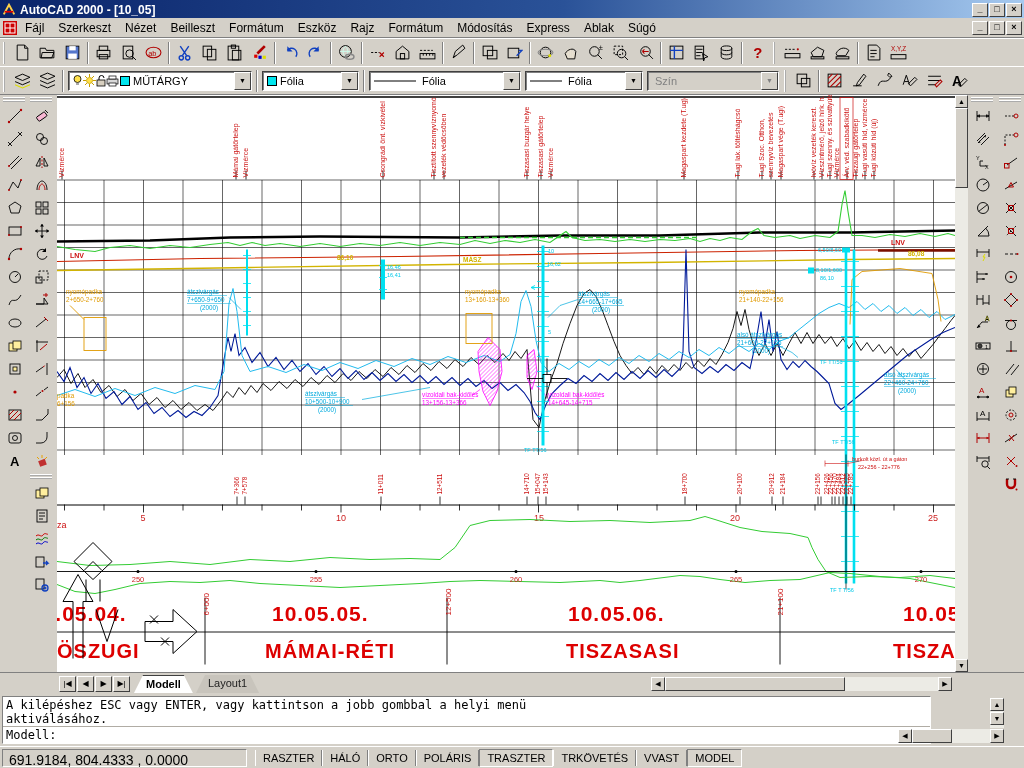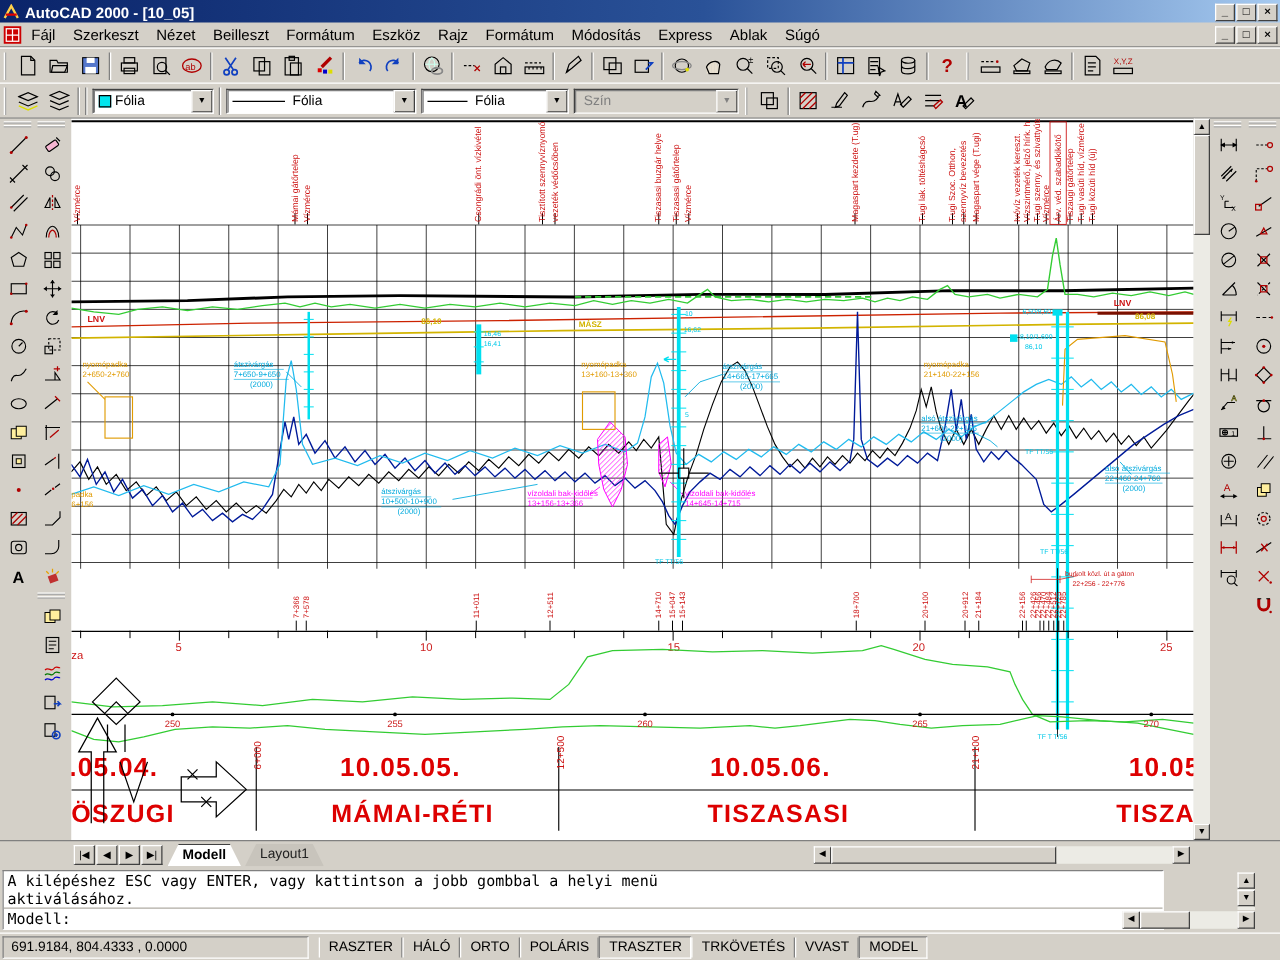--- a/index.html
+++ b/index.html
@@ -49,21 +49,21 @@
 .navb{position:absolute;top:3px;width:17px;height:16px;background:#d4d0c8;border:1px solid;border-color:#fff #404040 #404040 #fff;font-size:8px;text-align:center;line-height:14px}
 .tab{position:absolute;top:2px;height:18px;padding:2px 12px;font-size:11px;clip-path:polygon(9px 0,calc(100% - 9px) 0,100% 100%,0 100%)}
 .tab.act{background:#fff;font-weight:bold;border-top:1px solid #404040}
 .tab.inact{background:#c8c4bc;color:#222}
 
 #cmd{left:2px;top:696px;width:929px;height:48px;background:#fff;border:1px solid;border-color:#808080 #fff #fff #808080;font-family:"DejaVu Sans Mono",monospace;font-size:12px}
 #cmd .hist{padding:1px 3px;height:30px;border-bottom:1px solid #b0aca4}
 #cmd .pr{padding:1px 3px}
 
 #statusbar{left:0;top:746px;width:1024px;height:22px;background:#d4d0c8;display:flex;align-items:center;border-top:1px solid #fff}
-#coords{width:245px;height:18px;margin-left:2px;border:1px solid;border-color:#808080 #fff #fff #808080;padding:2px 6px;font-size:11px}
+#coords{width:245px;height:18px;margin-left:2px;border:1px solid;border-color:#808080 #fff #fff #808080;padding:2px 6px;font-size:14px}
 .tg{padding:2px 7px;font-size:11px;border-left:1px solid #fff;border-right:1px solid #808080;white-space:nowrap}
 .tg.on{border:1px solid;border-color:#808080 #fff #fff #808080;background:#d8d4cc}
 
 text{font-family:"Liberation Sans",sans-serif}
 .rt{fill:#cc1111;font-size:7px}
 .st{fill:#cc1111;font-size:6.3px}
 .dv{fill:#cc1111;font-size:8px}
 .kmt{fill:#cc2222;font-size:9px;text-anchor:middle}
 .rvt{fill:#cc2222;font-size:7.5px;text-anchor:middle}
 .code{fill:#dd0000;font-size:21px;font-weight:bold;letter-spacing:1px}
@@ -352,20 +352,42 @@
         <path d="M1 12l7 3 7-3" stroke="#dd0" fill="none"></path>
       </svg>
     </div>
   <div class="tbtn">
       <svg viewBox="0 0 16 16">
         <path d="M1 4l7-3 7 3-7 3z" fill="#fff" class="k"></path>
         <path d="M1 8l7 3 7-3M1 12l7 3 7-3" class="k"></path>
       </svg>
     </div>
   <div class="sep"></div>
+  <div class="combo" style="width:184px">
+    <svg width="11" height="13" viewBox="0 0 11 13">
+        <circle cx="5.5" cy="5" r="3.5" fill="#ffe14a" stroke="#000" stroke-width=".8"></circle>
+        <path d="M4 9h3v2H4z" fill="#aaa"></path>
+      </svg>
+    <svg width="13" height="13" viewBox="0 0 13 13">
+        <circle cx="6.5" cy="6.5" r="3" fill="#ffe14a" stroke="#c8a000" stroke-width=".8"></circle>
+        <path d="M6.5 0v3M6.5 10v3M0 6.5h3M10 6.5h3M2 2l2 2M11 2L9 4M2 11l2-2M11 11L9 9" stroke="#c8a000"></path>
+      </svg>
+    <svg width="10" height="13" viewBox="0 0 10 13">
+        <rect x="1" y="6" width="8" height="6" fill="#d8d0c0" stroke="#000" stroke-width=".8"></rect>
+        <path d="M3 6V4a2.5 2.5 0 0 1 5 0" fill="none" stroke="#000" stroke-width="1"></path>
+      </svg>
+    <svg width="13" height="12" viewBox="0 0 13 12">
+        <rect x="1" y="4" width="11" height="5" fill="#d8d8d8" stroke="#000" stroke-width=".7"></rect>
+        <rect x="3" y="1" width="7" height="3" fill="#fff" stroke="#000" stroke-width=".7"></rect>
+        <rect x="3" y="8" width="7" height="3" fill="#fff" stroke="#000" stroke-width=".7"></rect>
+      </svg>
+    <span class="cw"></span>
+    <span>MŰTÁRGY</span>
+    <span class="dd">▼</span>
+  </div>
   <div class="sep"></div>
   <div class="combo" style="width:97px">
     <span class="cw"></span>
     <span>Fólia</span>
     <span class="dd">▼</span>
   </div>
   <div class="sep"></div>
   <div class="combo" style="width:152px">
     <svg width="44" height="8" viewBox="0 0 44 8">
         <path d="M1 4h42" stroke="#000"></path>

